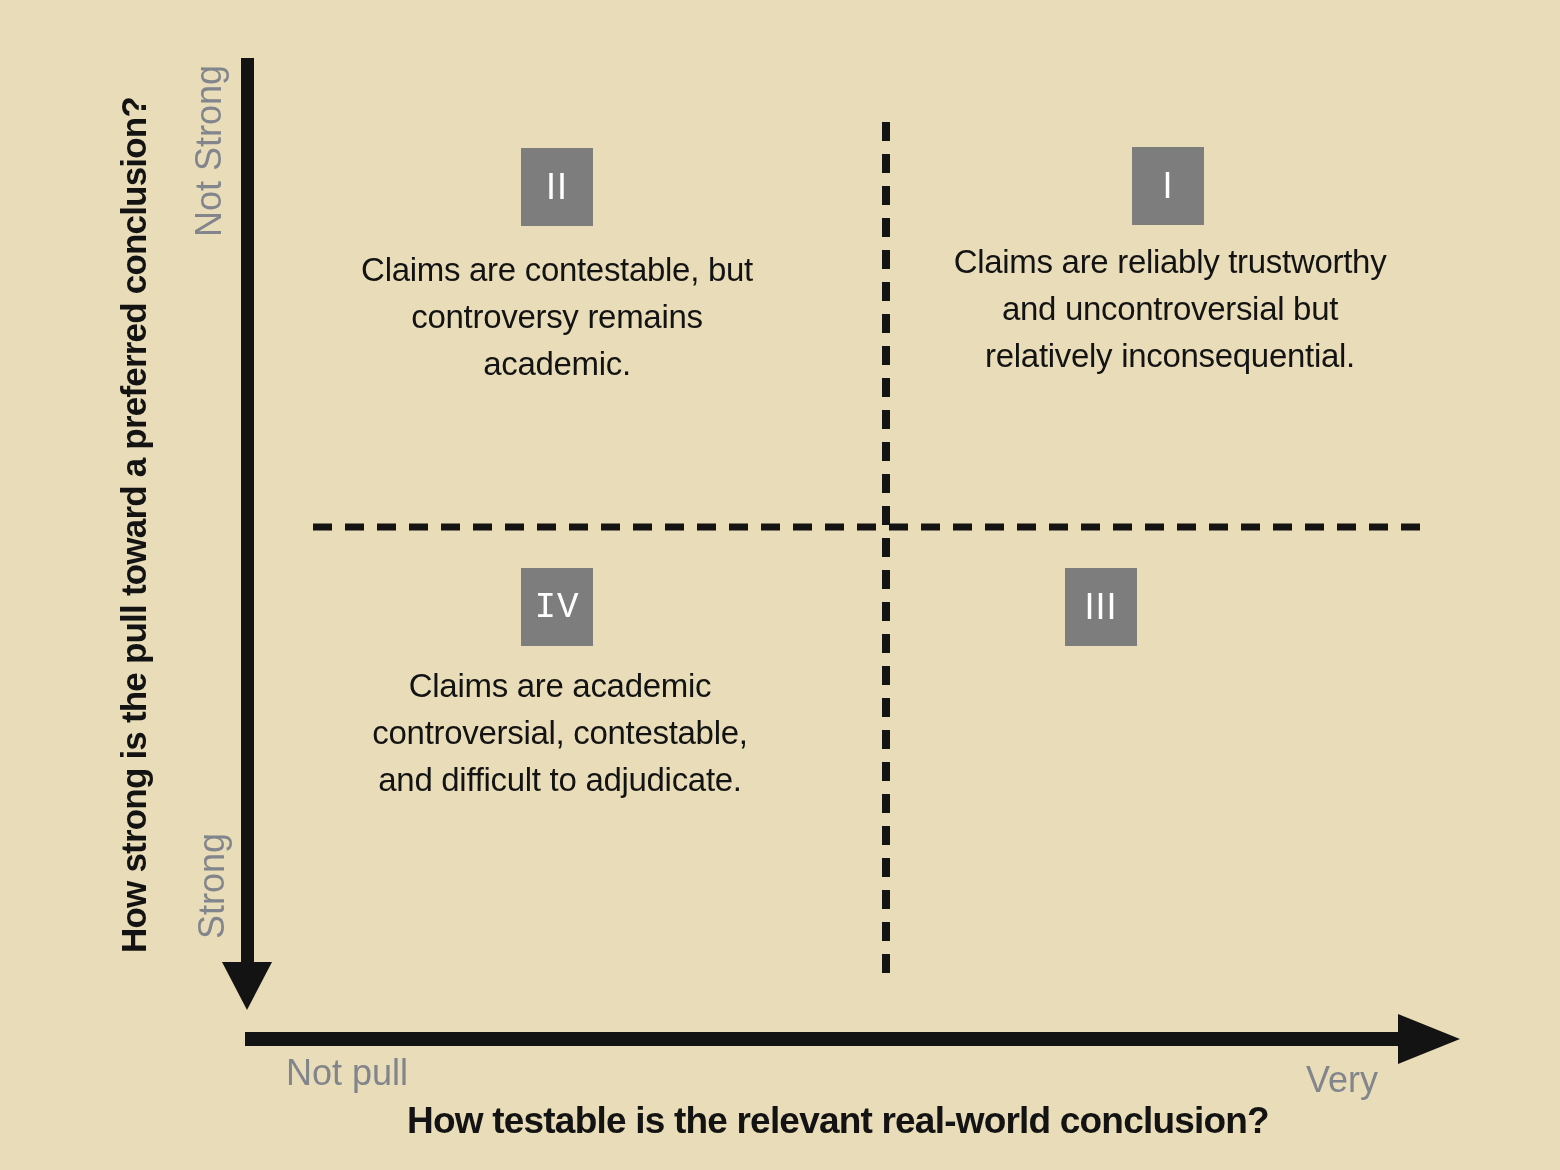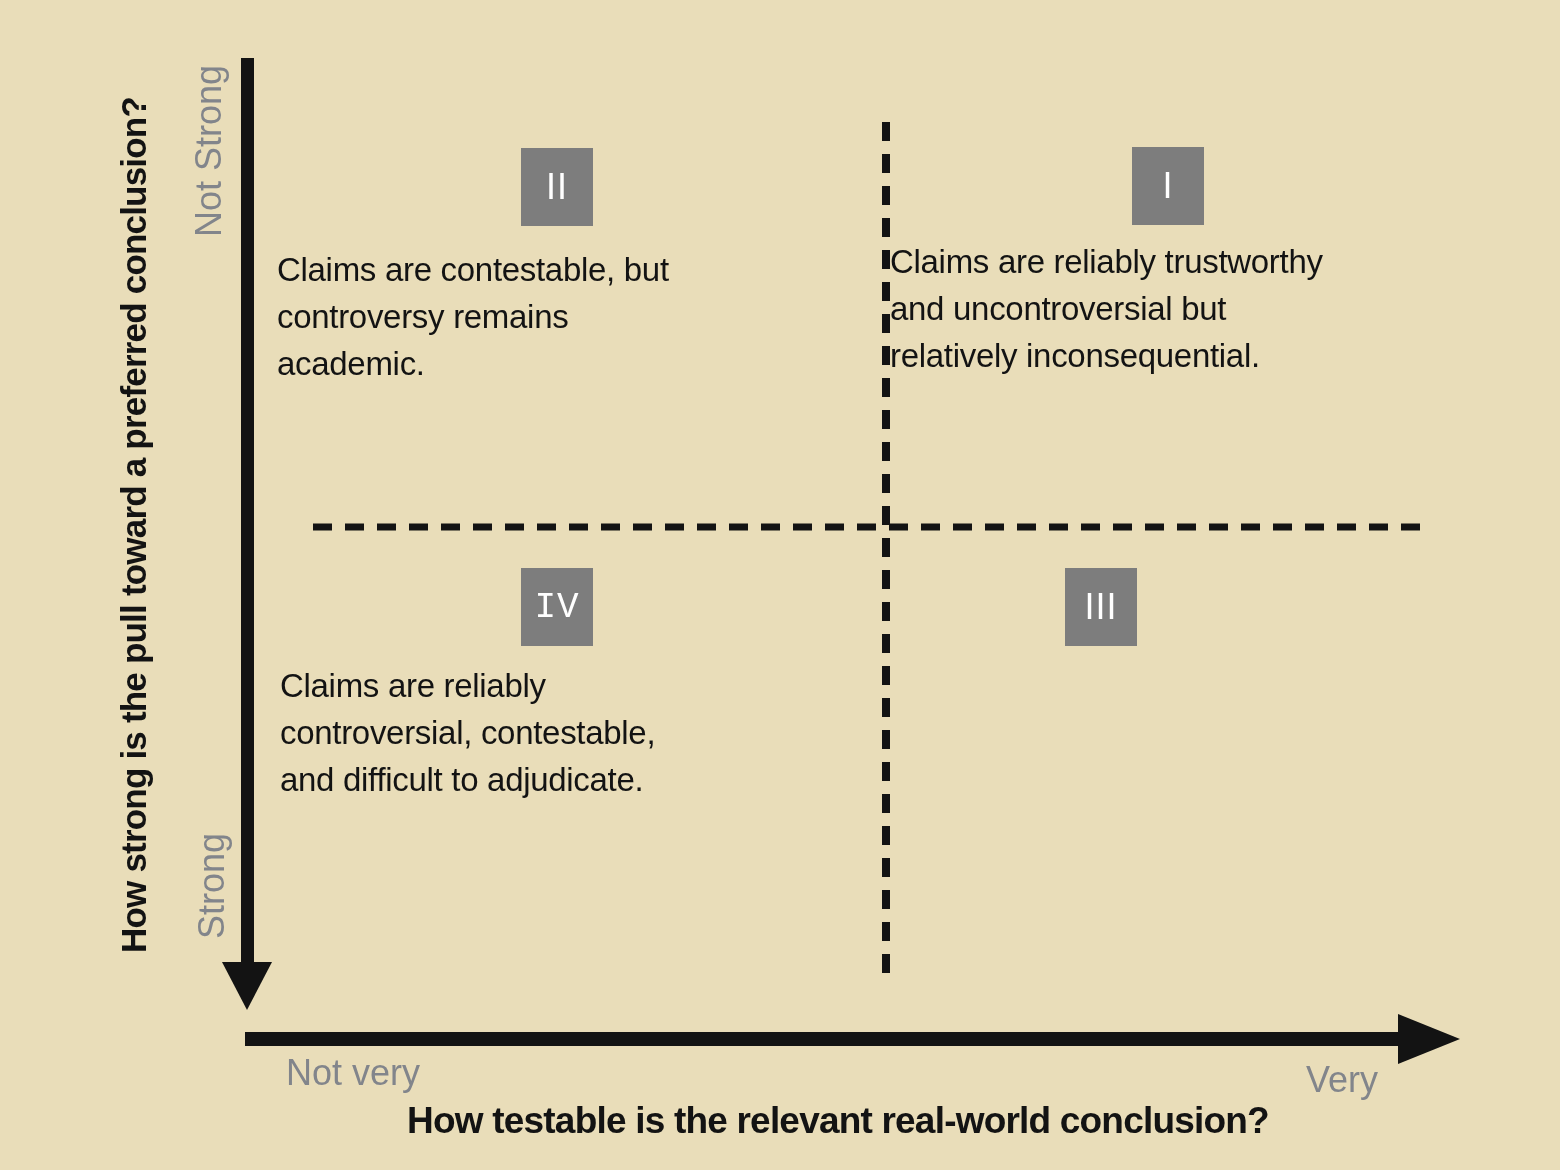--- a/index.html
+++ b/index.html
@@ -117,21 +117,21 @@
   }
   .badge.q2 { left: 521px; top: 148px; }
   .badge.q1 { left: 1132px; top: 147px; }
   .badge.q4 { left: 521px; top: 568px; font-family: Liberation Mono, monospace; }
   .badge.q3 { left: 1065px; top: 568px; }
 
   
   .q-text {
     position: absolute;
     width: 560px;
-    text-align: left;
+    text-align: center;
     white-space: pre-line;
     font-size: 33px;
     line-height: 47px;
     letter-spacing: -0.3px;
     color: var(--ink);
   }
   .q-text.q2 { left: 277px; top: 246px; }
   .q-text.q1 { left: 890px; top: 238px; }
   .q-text.q4 { left: 280px; top: 662px; }
   .q-text.q3 { left: 883px; top: 654px; }
@@ -149,33 +149,33 @@
   <div class="y-axis-line"></div>
   <div class="y-axis-arrowhead"></div>
   <div class="x-axis-line"></div>
   <div class="x-axis-arrowhead"></div>
 
   <div class="v-text y-title">How strong is the pull toward a preferred conclusion?</div>
   <div class="v-text y-label top">Not Strong</div>
   <div class="v-text y-label bottom">Strong</div>
 
   <div class="x-title">How testable is the relevant real-world conclusion?</div>
-  <div class="x-label left">Not very</div>
+  <div class="x-label left">Not pull</div>
   <div class="x-label right">Very</div>
 
   <div class="badge q1">I</div>
   <div class="q-text q1">Claims are reliably trustworthy
 and uncontroversial but
 relatively inconsequential.</div>
 
   <div class="badge q2">II</div>
   <div class="q-text q2">Claims are contestable, but
 controversy remains
 academic.</div>
 
   <div class="badge q3">III</div>
 
   <div class="badge q4">IV</div>
-  <div class="q-text q4">Claims are reliably
+  <div class="q-text q4">Claims are academic
 controversial, contestable,
 and difficult to adjudicate.</div>
 
 </div>
 
 </body></html>

